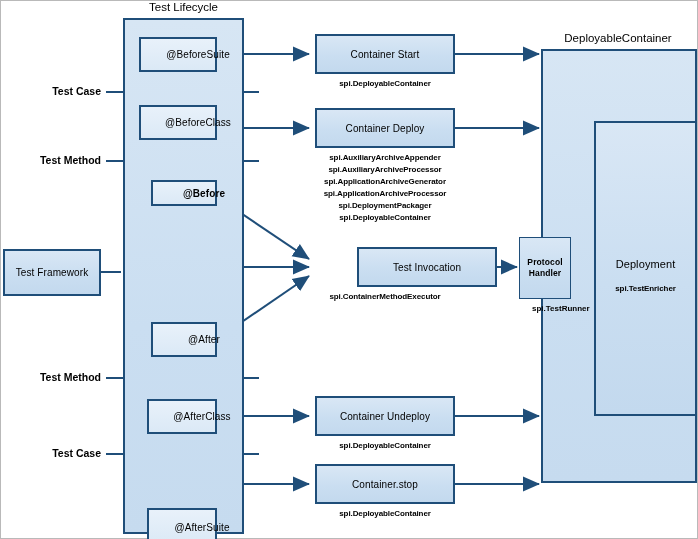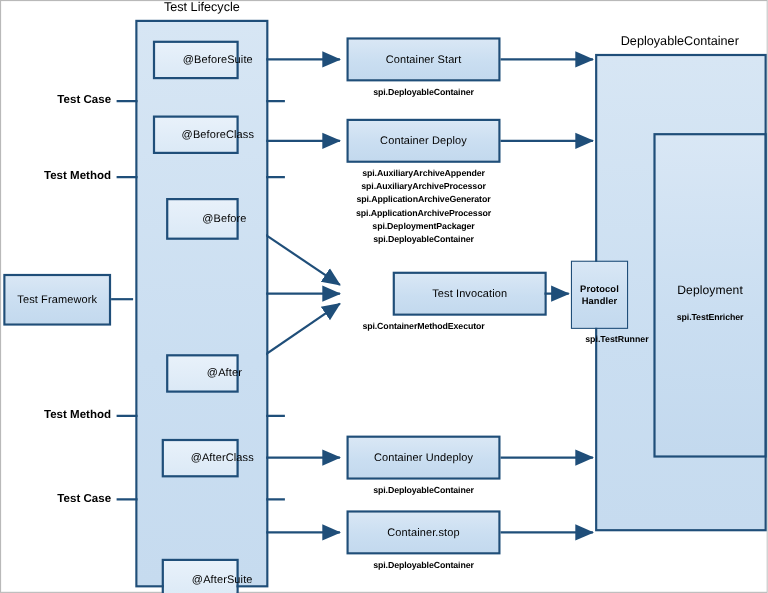--- a/index.html
+++ b/index.html
@@ -129,21 +129,21 @@
   <div class="title" style="left:122px; top:0px; width:121px;">Test Lifecycle</div>
 
   <div class="abs panel" style="left:122px; top:17px; width:121px; height:516px;"></div>
 
   <div class="abs anno-box" style="left:138px; top:36px; width:78px; height:35px;">
     <span class="lbl">@BeforeSuite</span>
   </div>
   <div class="abs anno-box" style="left:138px; top:104px; width:78px; height:35px;">
     <span class="lbl">@BeforeClass</span>
   </div>
-  <div class="abs anno-box" style="left:150px; top:179px; width:66px; height:38px;">
+  <div class="abs anno-box" style="left:150px; top:179px; width:66px; height:26px;font-weight:bold;">
     <span class="lbl">@Before</span>
   </div>
   <div class="abs anno-box" style="left:150px; top:321px; width:66px; height:35px;">
     <span class="lbl">@After</span>
   </div>
   <div class="abs anno-box" style="left:146px; top:398px; width:70px; height:35px;">
     <span class="lbl">@AfterClass</span>
   </div>
   <div class="abs anno-box" style="left:146px; top:476px; width:70px; height:38px;margin-top:31px;">
     <span class="lbl">@AfterSuite</span>

